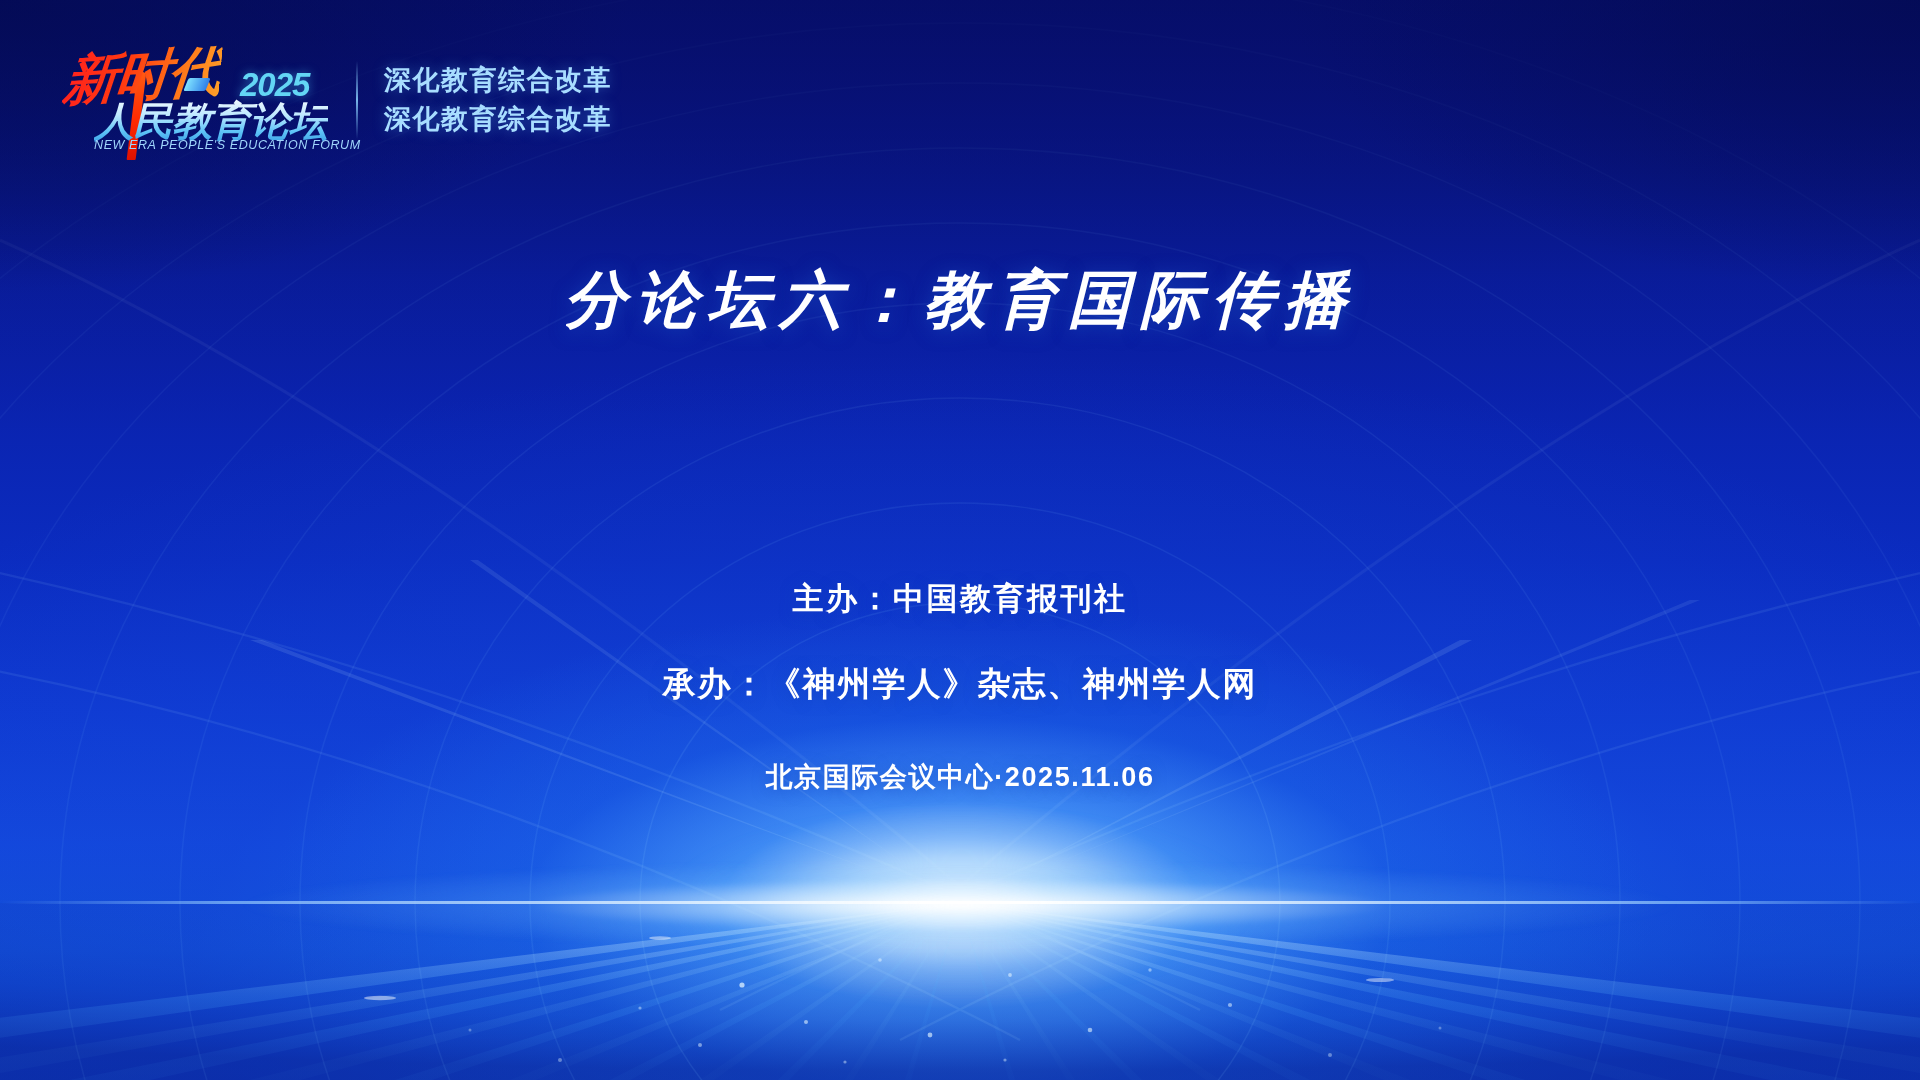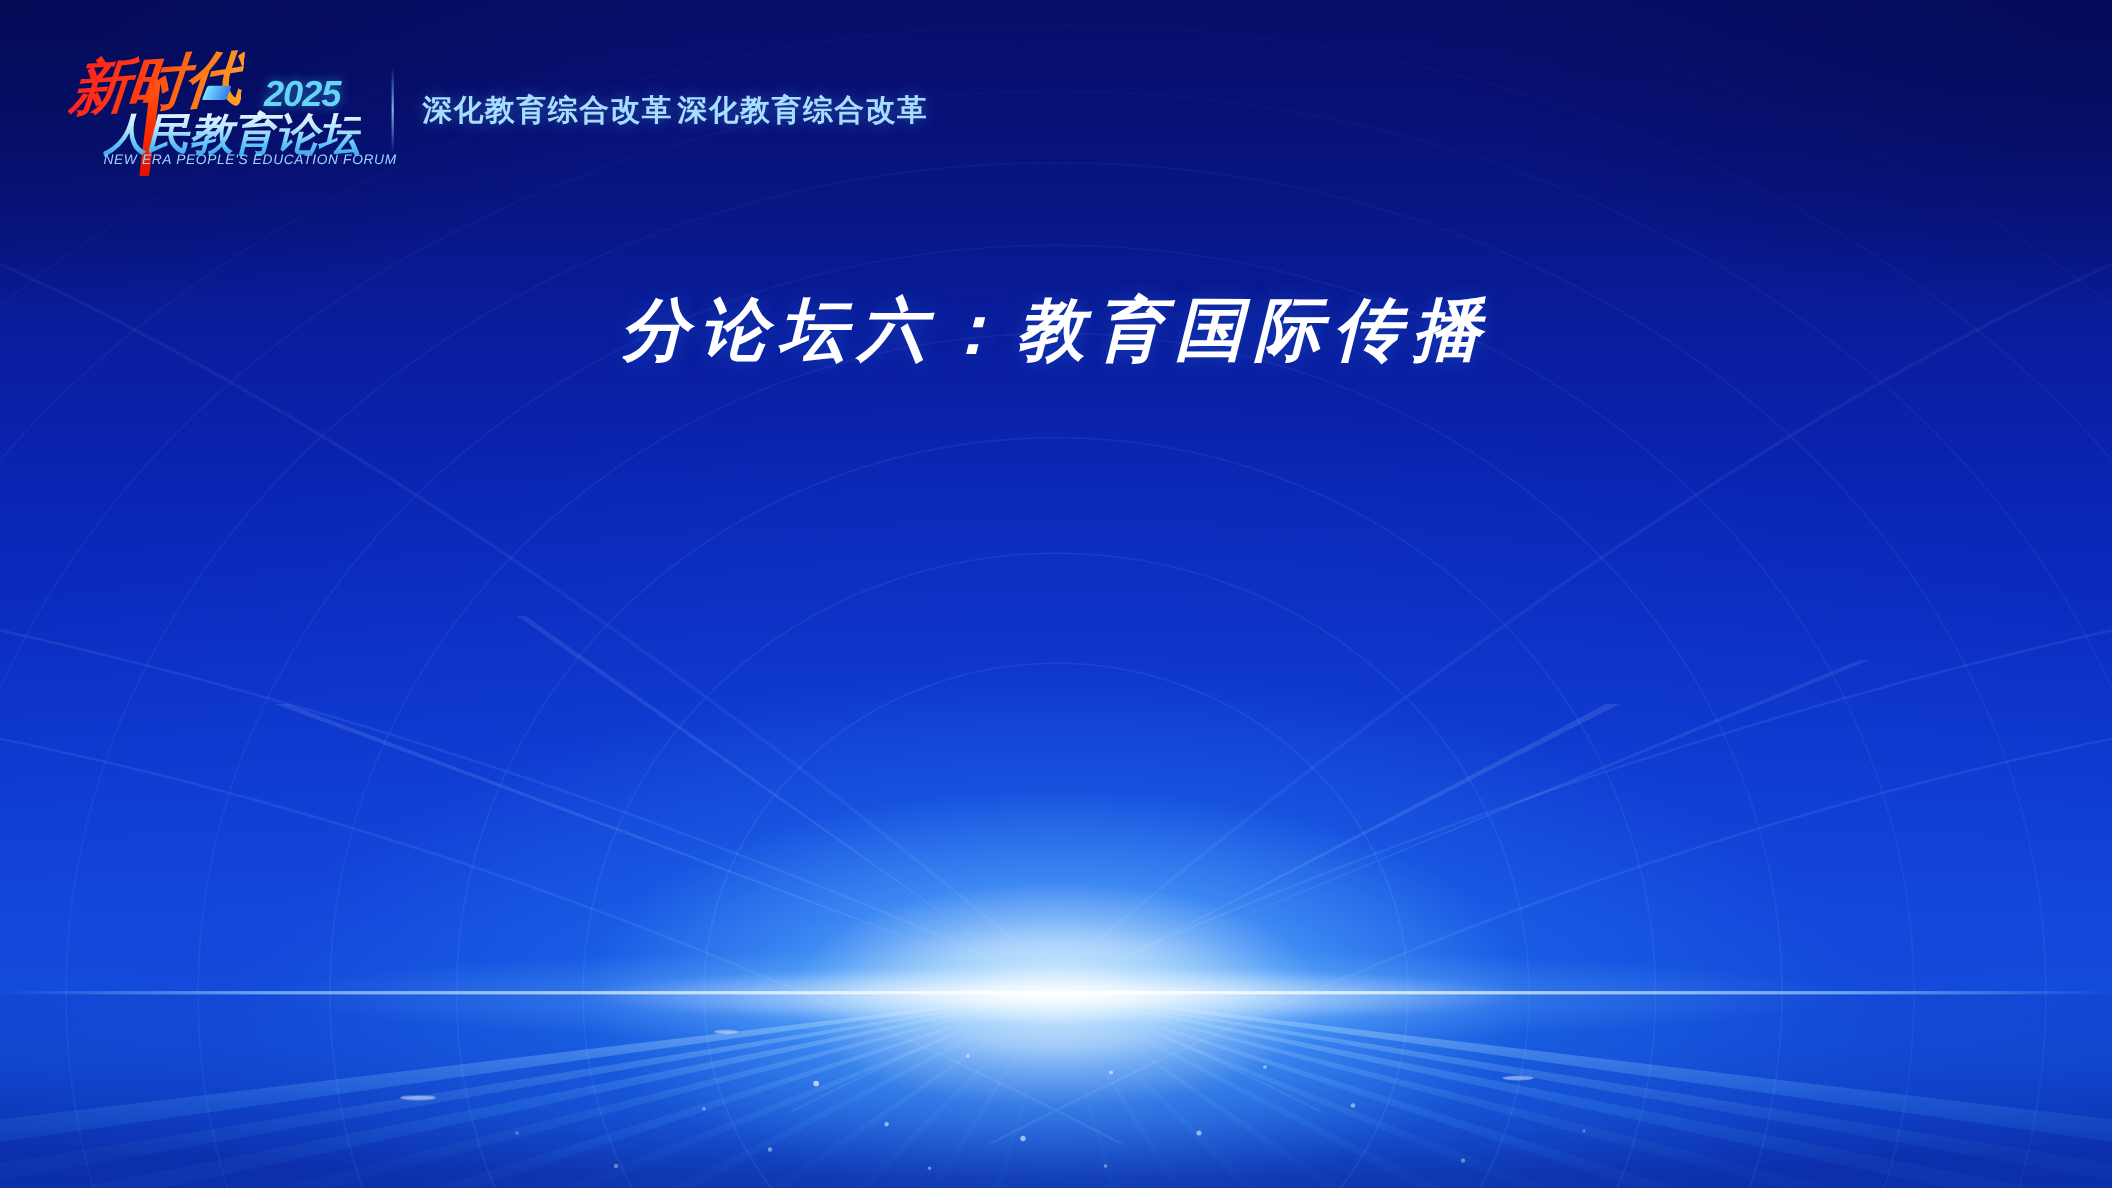--- a/index.html
+++ b/index.html
@@ -98,21 +98,21 @@
     background:linear-gradient(180deg,#ff5a12 0%,#ff2a00 55%,#e01000 100%);
     transform:skewX(-7deg);
     border-radius:4px 4px 1px 1px;
   }
   .logo-en {
     position:absolute; left:36px; top:94px;
     font-size:12.5px; font-weight:400; font-style:italic;
     color:#9fd4fb; letter-spacing:.6px; white-space:nowrap;
   }
   .logo-divider { width:2px; height:78px; background:linear-gradient(180deg,rgba(120,200,255,0),rgba(140,210,255,.85),rgba(120,200,255,0)); }
-  .logo-slogan { display:flex; flex-direction:row; gap:4px; }
+  .logo-slogan { display:flex; flex-direction:column; gap:4px; }
   .logo-slogan div {
     font-size:27px; font-weight:700; color:#a8ddff;
     letter-spacing:1.5px; line-height:1.28; white-space:nowrap;
     text-shadow:0 0 14px rgba(90,180,255,.4);
   }
 
   
   #forum-subtitle {
     position:absolute; left:0; right:0; top:258px;
     text-align:center;
@@ -275,14 +275,19 @@
     </div>
     <div class="logo-divider"></div>
     <div class="logo-slogan">
       <div>深化教育综合改革</div>
       <div>深化教育综合改革</div>
     </div>
   </div>
 
   <div id="forum-subtitle">分论坛六：教育国际传播</div>
 
+  <div id="credits">
+    <div class="credit-host">主办：中国教育报刊社</div>
+    <div class="credit-organizer">承办：《神州学人》杂志、神州学人网</div>
+    <div class="credit-venue">北京国际会议中心·2025.11.06</div>
+  </div>
 
 </div>
 
 </body></html>

